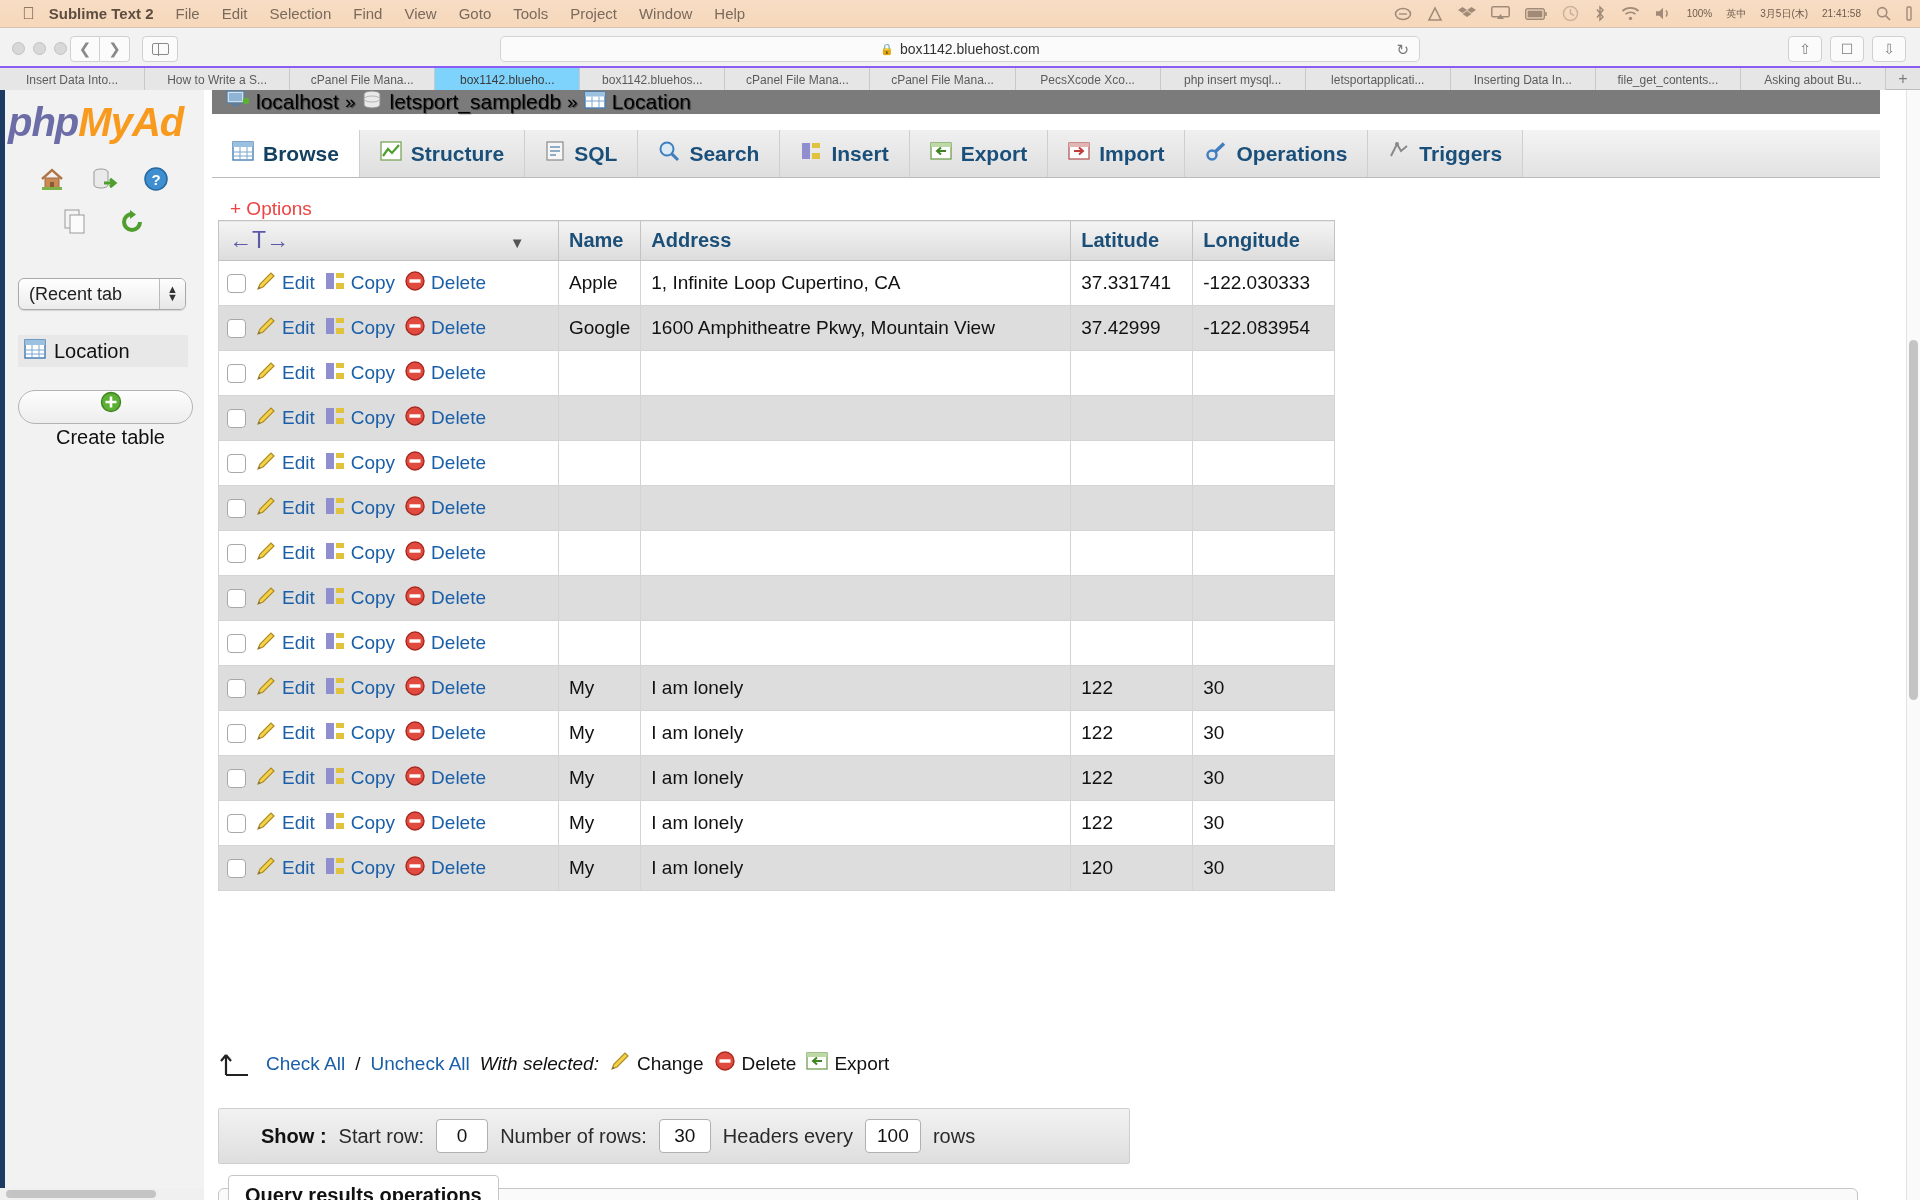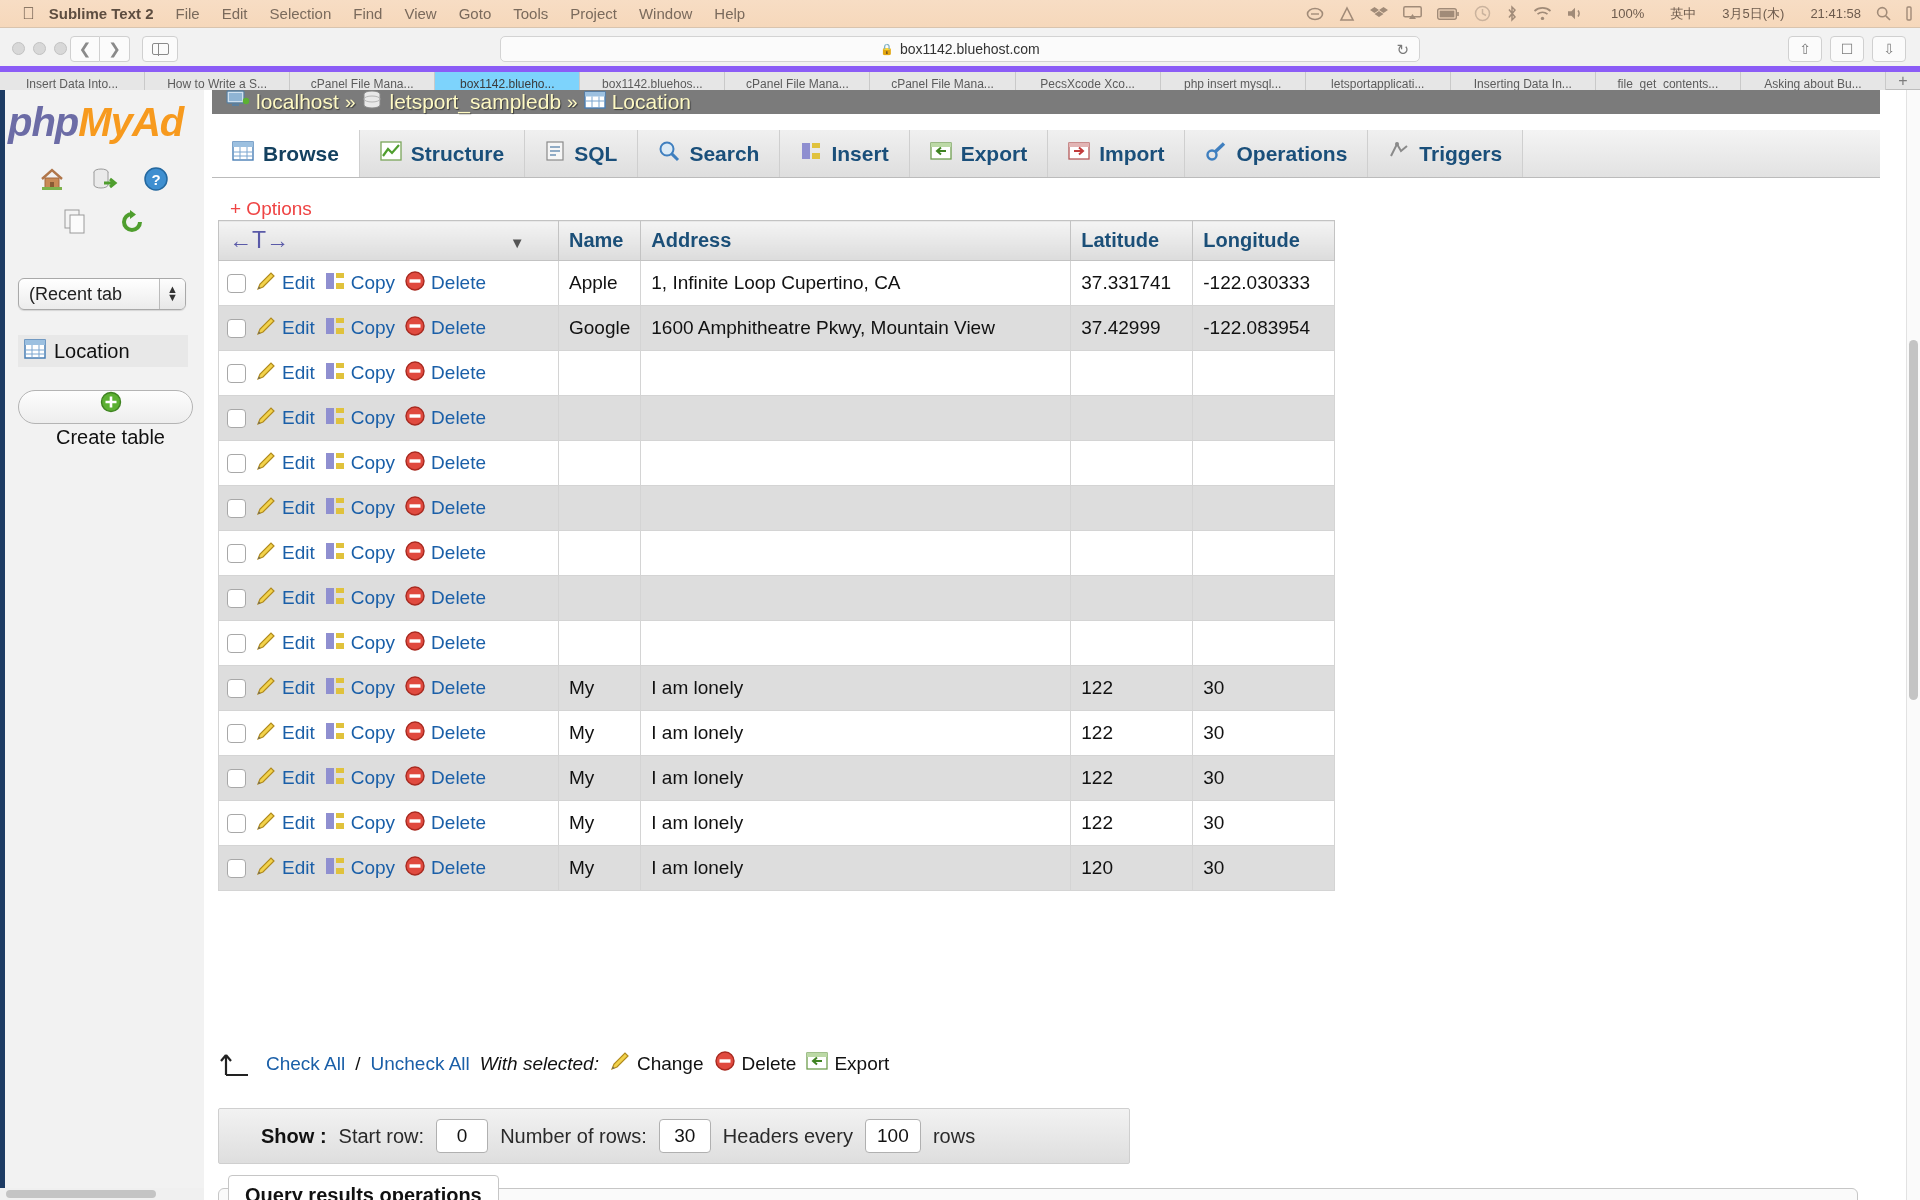--- a/index.html
+++ b/index.html
@@ -21,21 +21,21 @@
   }
   #menubar .apple { font-size: 17px; margin: 0 14px 0 14px; color: #6b5a4c; }
   #menubar .mi { margin-right: 22px; white-space: nowrap; }
   #menubar .mi.app { font-weight: bold; color: #5d4d40; }
   #menubar .spacer { flex: 1 1 auto; }
   #menubar .sysicon {
     margin-left: 15px; opacity: .62; color: #6d5b4d;
     font-size: 15px; display: inline-flex; align-items: center;
   }
   #menubar .sysicon svg { display:block; }
-  #menubar .stxt { margin-left: 26px; font-size: 13px; color: #6d5b4d; white-space: nowrap; }
+  #menubar .stxt { margin-left: 14px; font-size: 10px; color: #6d5b4d; white-space: nowrap; }
 
   
   #browser {
     position: absolute; top: 28px; left: 0; width: 1920px; height: 60px;
     background: #f2f2f2;
   }
   #winbuttons { position: absolute; left: 12px; top: 14px; display: flex; gap: 8px; }
   #winbuttons .dot { width: 13px; height: 13px; border-radius: 50%;
     background: #d8d8d8; border: 1px solid #c2c2c2; }
   #navbtns { position: absolute; left: 70px; top: 8px; display: flex; }
@@ -66,21 +66,21 @@
   #rightbtns .rb {
     width: 34px; height: 26px; background: #fbfbfb; border: 1px solid #d0d0d0;
     border-radius: 4px; display: flex; align-items: center; justify-content: center;
     font-size: 14px; color: #7d7d7d;
   }
 
   
   #tabstrip {
     position: absolute; top: 66px; left: 0; width: 1920px; height: 24px;
     display: flex; background: #e4e4e4;
-    border-top: 6px solid #8b5cf6; border-bottom: 1px solid #bdbdbd;
+    border-top: 2px solid #8b5cf6; border-bottom: 1px solid #bdbdbd;
   }
   #tabstrip .tab {
     flex: 1 1 0; min-width: 0; height: 24px;
     border-right: 1px solid #c9c9c9;
     display: flex; align-items: center; justify-content: center;
     font-size: 12px; color: #5b5b5b;
     background: #e6e6e6; overflow: hidden; white-space: nowrap;
     padding: 0 4px;
   }
   #tabstrip .tab.active { background: #7dd3fc; color: #3b3b3b; }
@@ -133,21 +133,21 @@
     display: flex; align-items: center; gap: 8px; padding-left: 10px;
     font-size: 20px; color: #111; flex-direction: column;
   }
 
   
   #main { position: absolute; left: 204px; top: 0; right: 0; height: 1110px; background: #fff; }
   #breadcrumb {
     position: absolute; left: 8px; top: 0; width: 1668px; height: 24px;
     background: #7b7b7b;
     display: flex; align-items: center; gap: 6px;
-    padding-left: 14px; color: #fef9c3; font-size: 21px;
+    padding-left: 14px; color: #000000; font-size: 21px;
     text-shadow: 1px 1px 1px rgba(0,0,0,.5);
   }
   #breadcrumb .sep { font-size: 19px; }
 
   #tabnav {
     position: absolute; left: 8px; top: 40px; width: 1668px; height: 48px;
     background: linear-gradient(to bottom,#f4f4f4,#e2e2e2);
     border-bottom: 1px solid #bbb;
     display: flex; align-items: stretch;
   }

